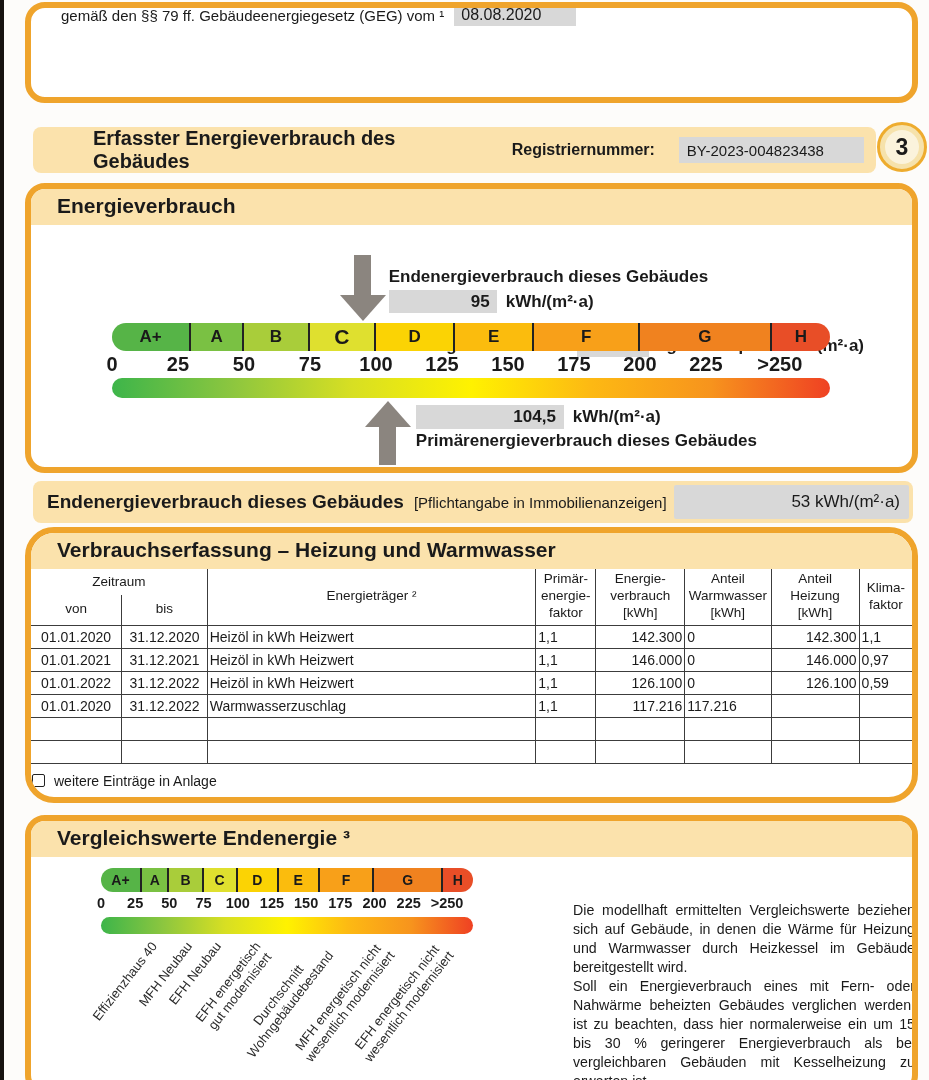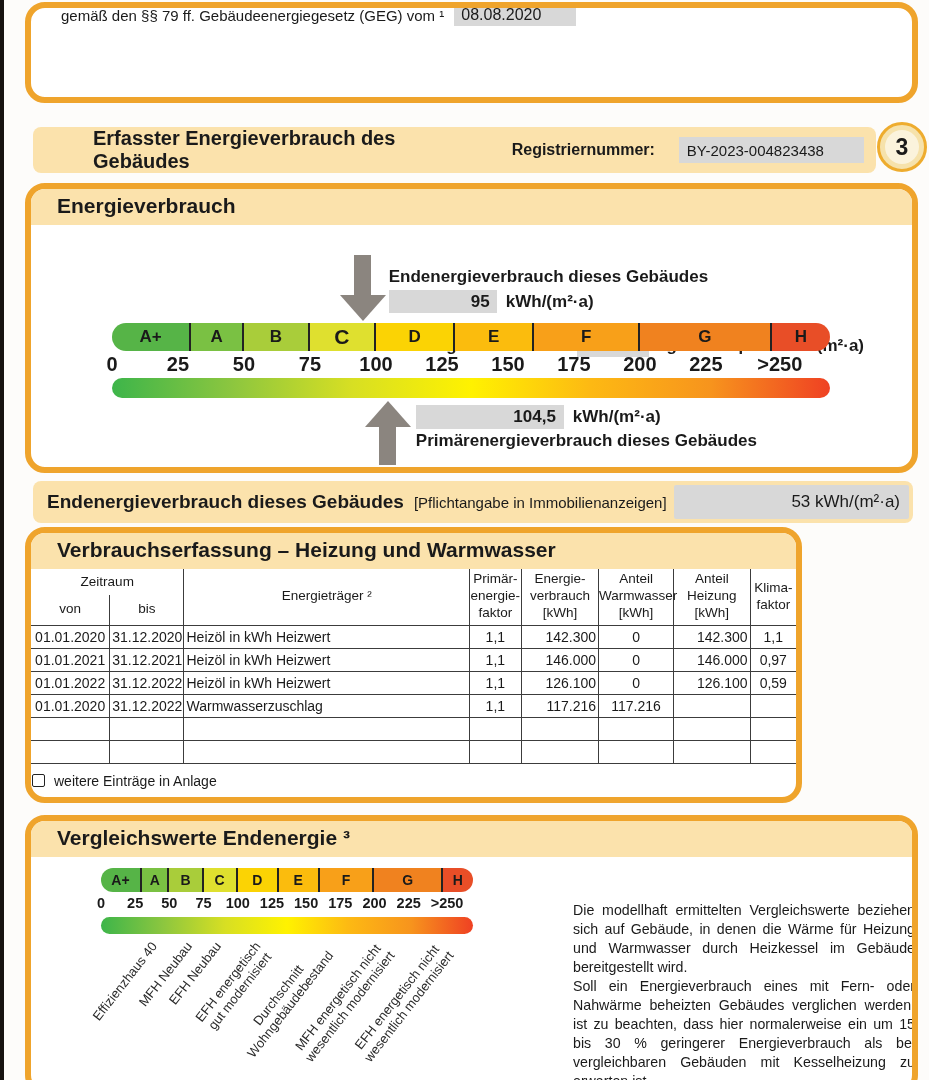--- a/index.html
+++ b/index.html
@@ -73,34 +73,34 @@
 
   
   #end-banner { position:absolute; left:33px; top:481px; width:880px; height:42px; background:#fbe2ac;
     border-radius:8px; display:flex; align-items:center; }
   .eb-label { font-size:19px; font-weight:bold; margin-left:14px; }
   .eb-note { font-size:15px; margin-left:10px; }
   .eb-value { margin-left:auto; margin-right:4px; width:235px; height:34px; display:flex; align-items:center;
     justify-content:flex-end; padding-right:9px; font-size:17px; border-radius:2px; }
 
   
-  #verbrauch-box { left:25px; top:527px; width:777px; height:276px; }
+  #verbrauch-box { left:25px; top:527px; width:893px; height:276px;border-radius:29px; }
   #vtable { width:100%; border-collapse:collapse; font-size:14px; table-layout:fixed; }
   #vtable th, #vtable td { border:1.6px solid #3c3c3c; font-weight:normal; }
   #vtable th { font-size:13.5px; text-align:center; vertical-align:middle; white-space:pre-line; line-height:1.25; }
   #vtable tr > *:first-child { border-left:none; }
   #vtable tr > *:last-child { border-right:none; }
   #vtable thead tr:first-child th { border-top:none; }
   .th-zeitraum { border-bottom:none !important; height:26px; }
   .th-vonbis { border-top:none !important; height:30px; }
   #vtable tbody tr { height:23px; }
   #vtable td { padding:1px 2px; }
   td.c0, td.c1 { text-align:center; }
   td.c2 { text-align:left; padding-left:8px; }
-  td.c3, td.c5, td.c7 { text-align:center; }
+  td.c3, td.c5, td.c7 { }
   td.c4, td.c6 { text-align:right; padding-right:12px; }
   .checkbox-row { display:flex; align-items:center; gap:9px; padding:9px 0 0 1px; font-size:14px; }
   .checkbox { width:13px; height:13px; border:1.6px solid #222; border-radius:2px; background:#fff; display:inline-block; }
 
   
   #vergleich-box { left:25px; top:815px; width:893px; height:280px; }
   .vg-content { position:relative; height:232px; }
   .scale-sm { position:absolute; left:70px; top:11px; width:372px; }
   .scale-sm .scale-letters { height:24px; }
   .scale-sm .band { font-size:14px; border-right-width:2px; }

